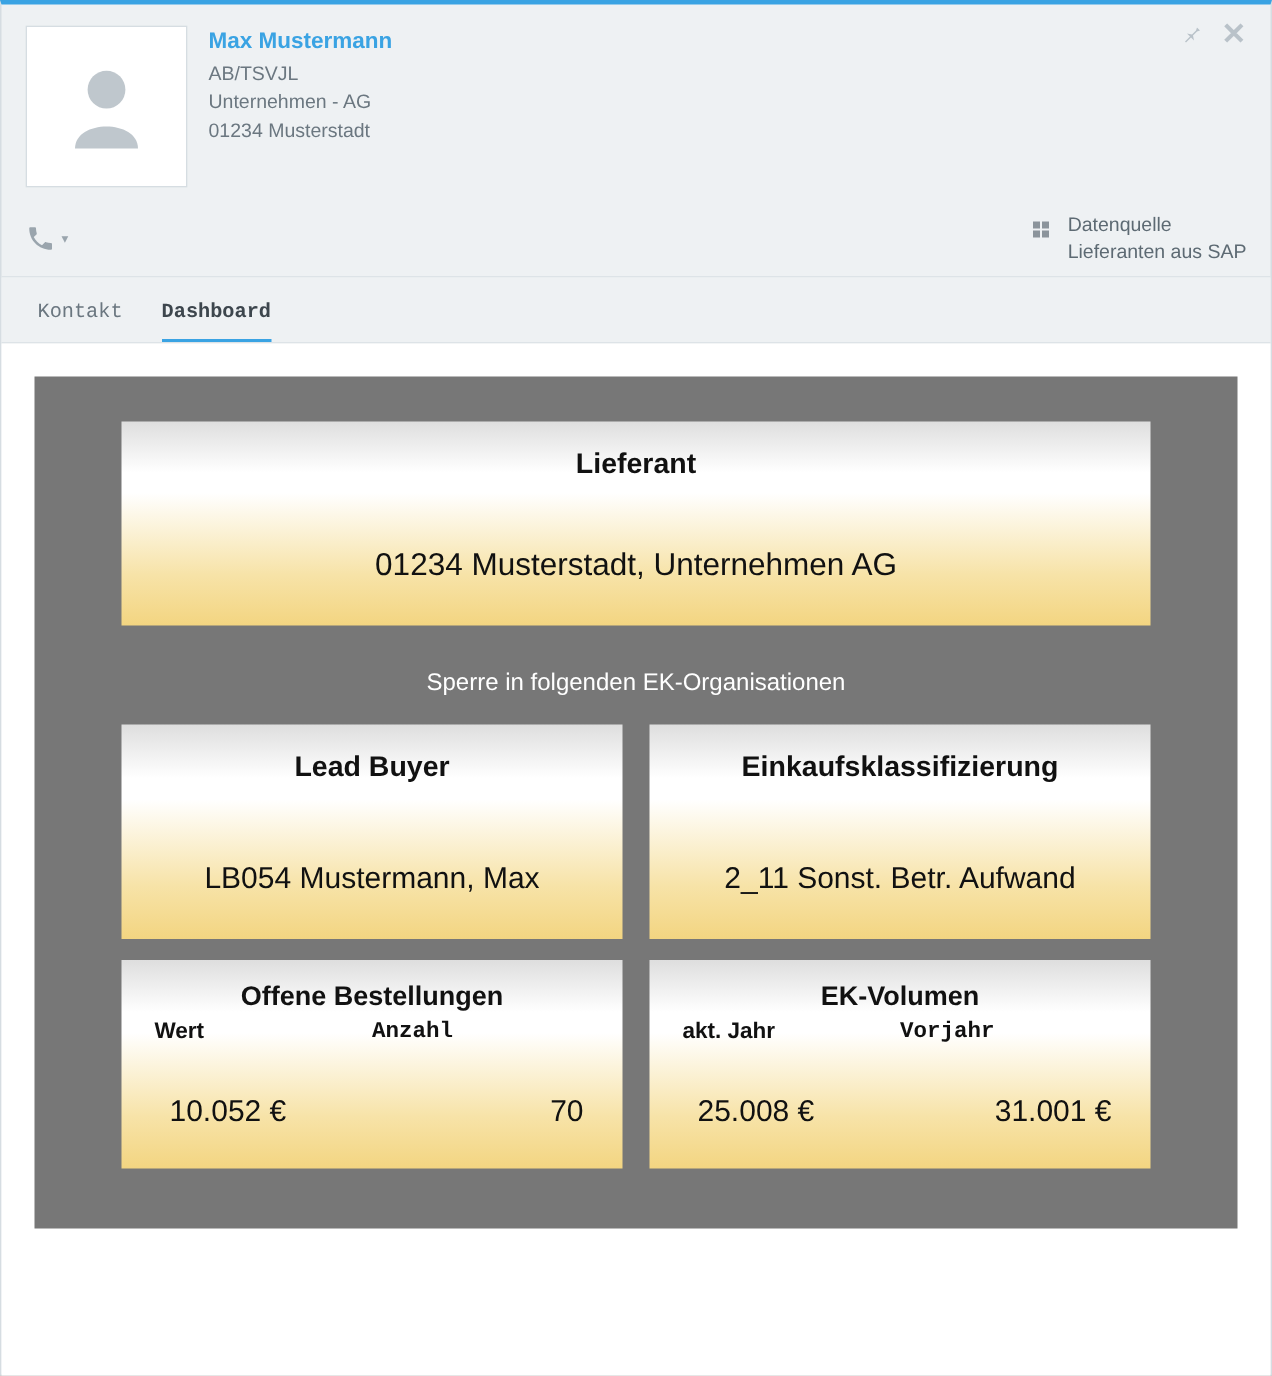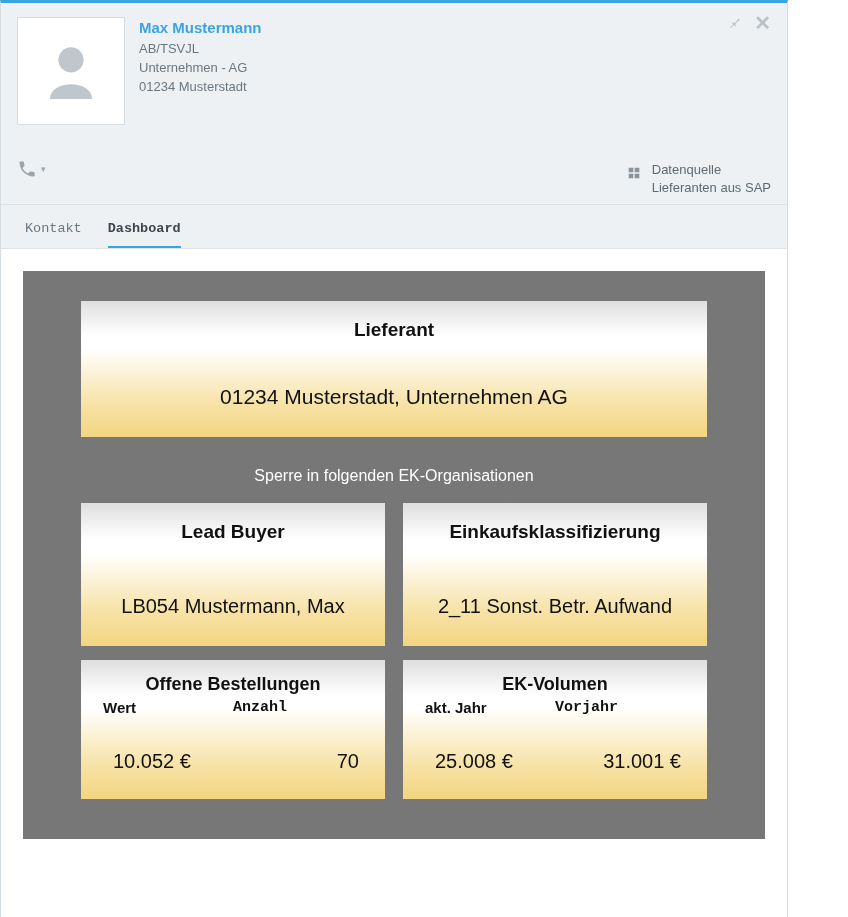--- a/index.html
+++ b/index.html
@@ -4,21 +4,21 @@
 <style>
   * { box-sizing: border-box; margin: 0; padding: 0; }
   body {
     font-family: Arial, Helvetica, sans-serif;
     background: #fff;
     width: 848px;
     height: 917px;
     overflow: hidden;
   }
   .window {
-    width: 788px;
+    width: 848px;
     height: 917px;
     background: #eef1f3;
     border: 1px solid #d6dde2;
     border-top: 3px solid #3aa3e3;
     position: relative;
   }
   .header {
     display: flex;
     padding: 14px 16px 10px 16px;
     position: relative;
@@ -76,21 +76,20 @@
   }
   .phone-group svg { width: 20px; height: 20px; }
   .caret-down {
     font-size: 9px;
     color: #9aa5ad;
   }
   .datasource {
     display: flex;
     align-items: flex-start;
     gap: 10px;
-    margin-top: 20px;
   }
   .datasource .ds-icon svg { width: 16px; height: 16px; margin-top: 4px; }
   .ds-text { font-size: 13px; color: #5d6a73; line-height: 1.35; }
 
   .tab-bar {
     display: flex;
     gap: 26px;
     padding: 10px 24px 0 24px;
     border-bottom: 1px solid #dde3e7;
     background: #eef1f3;

